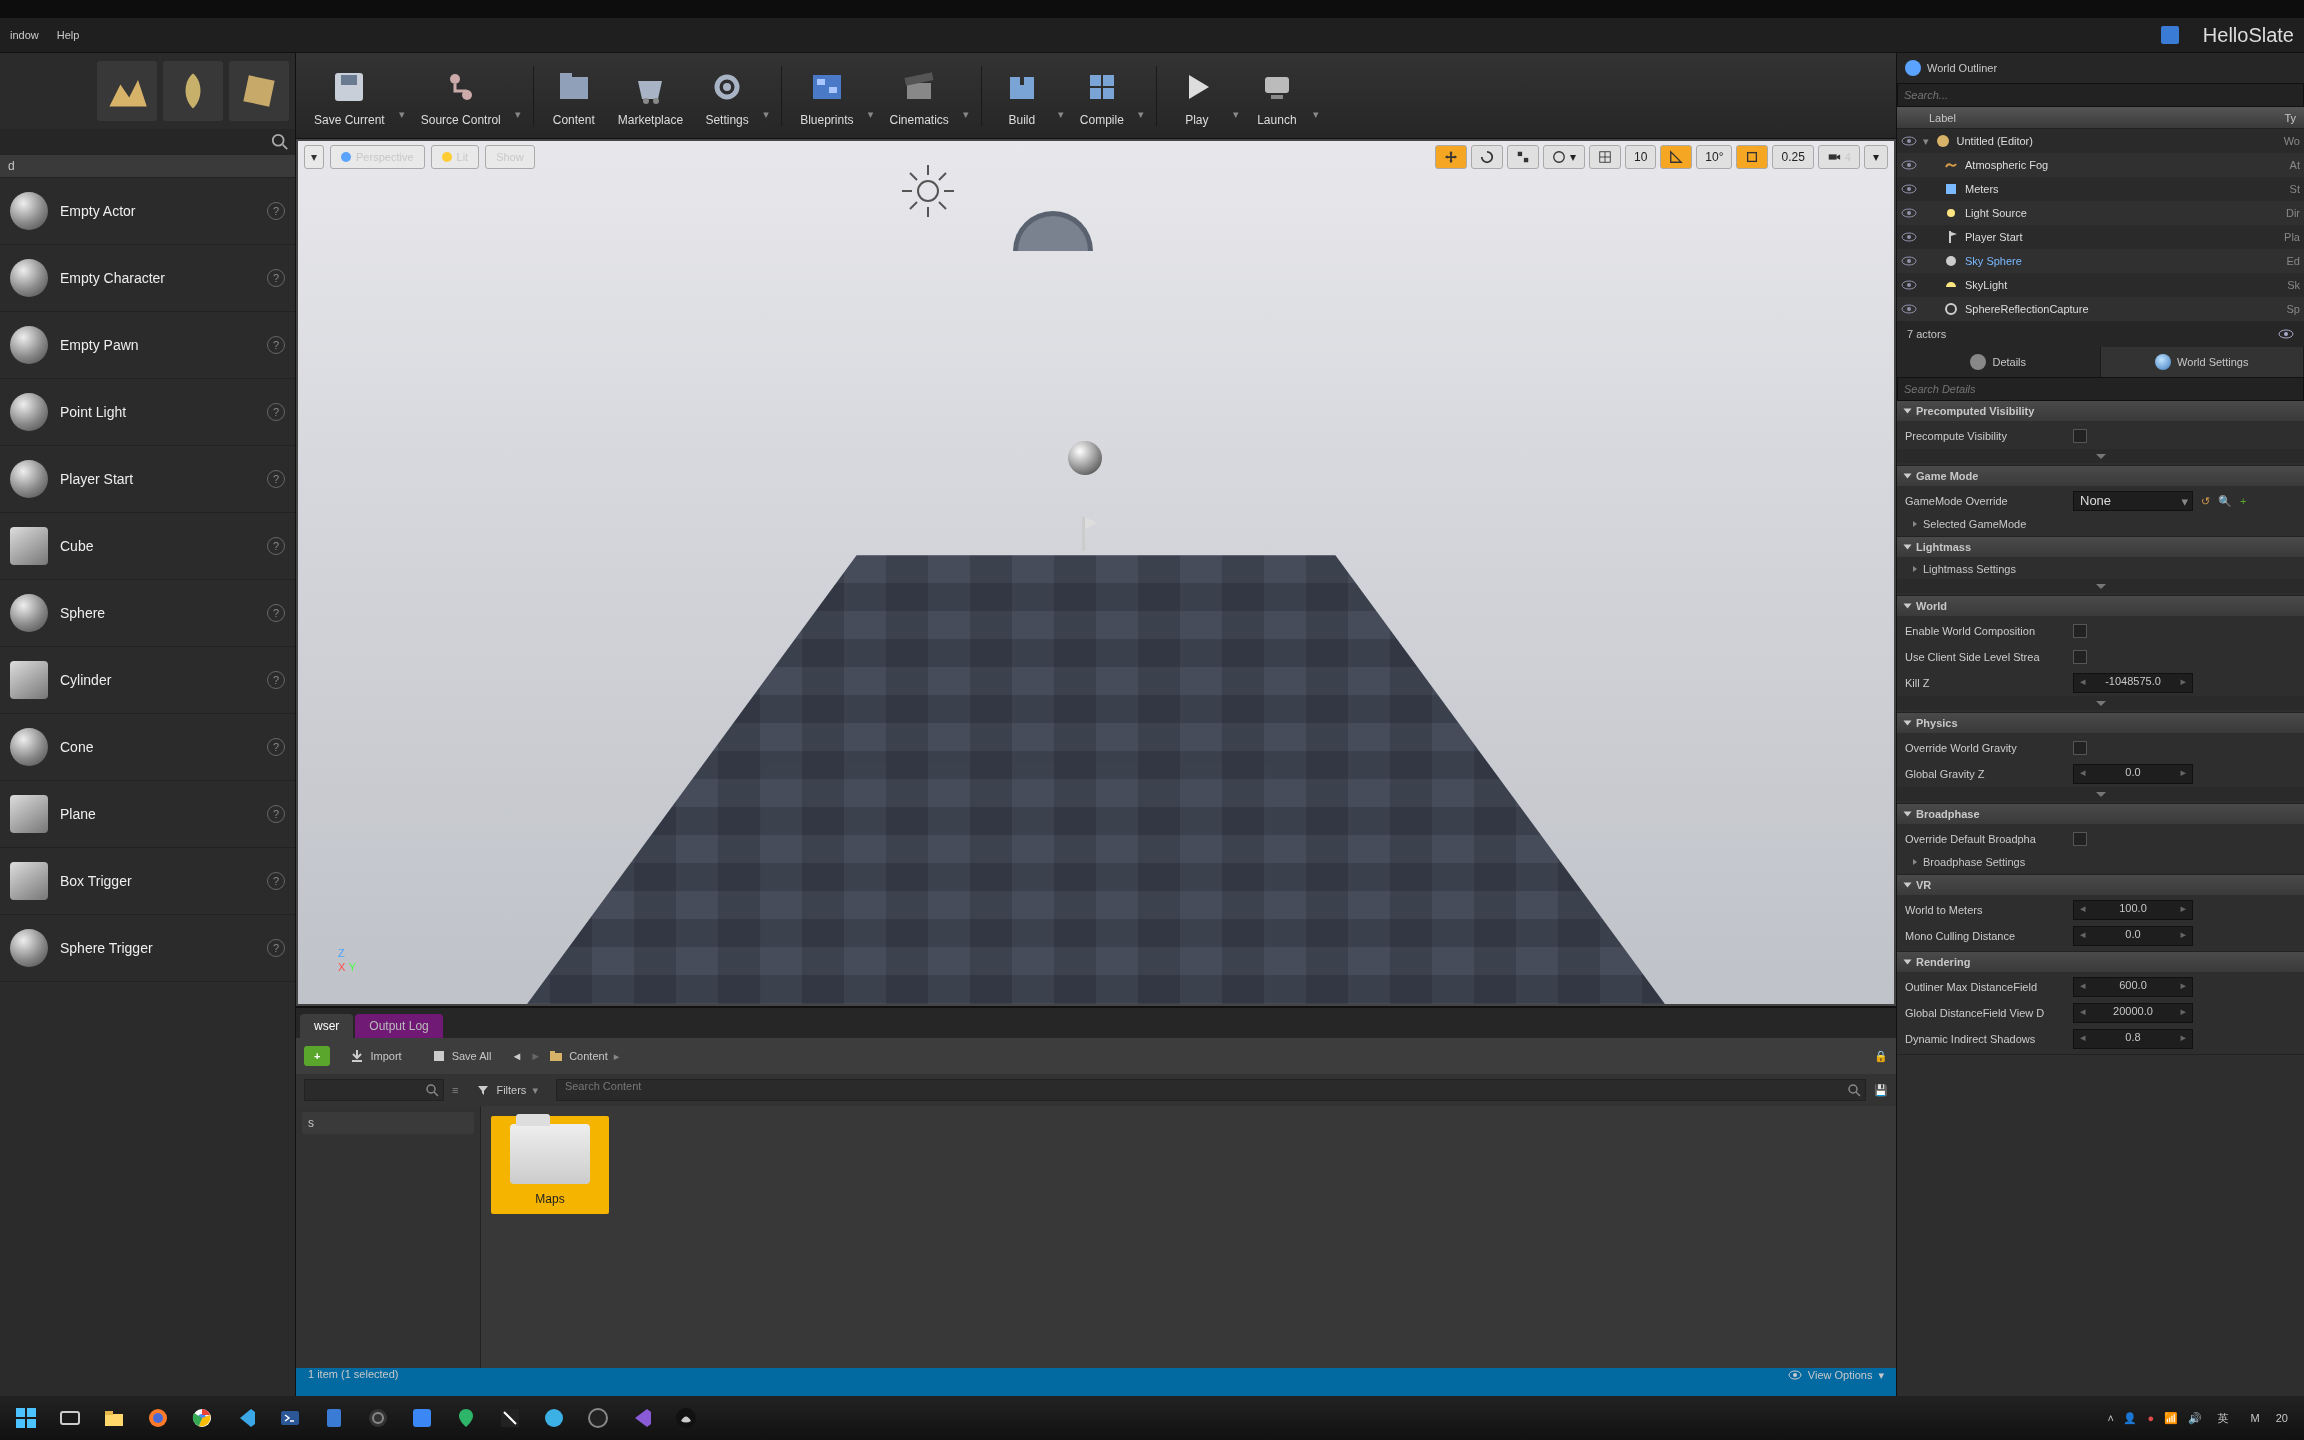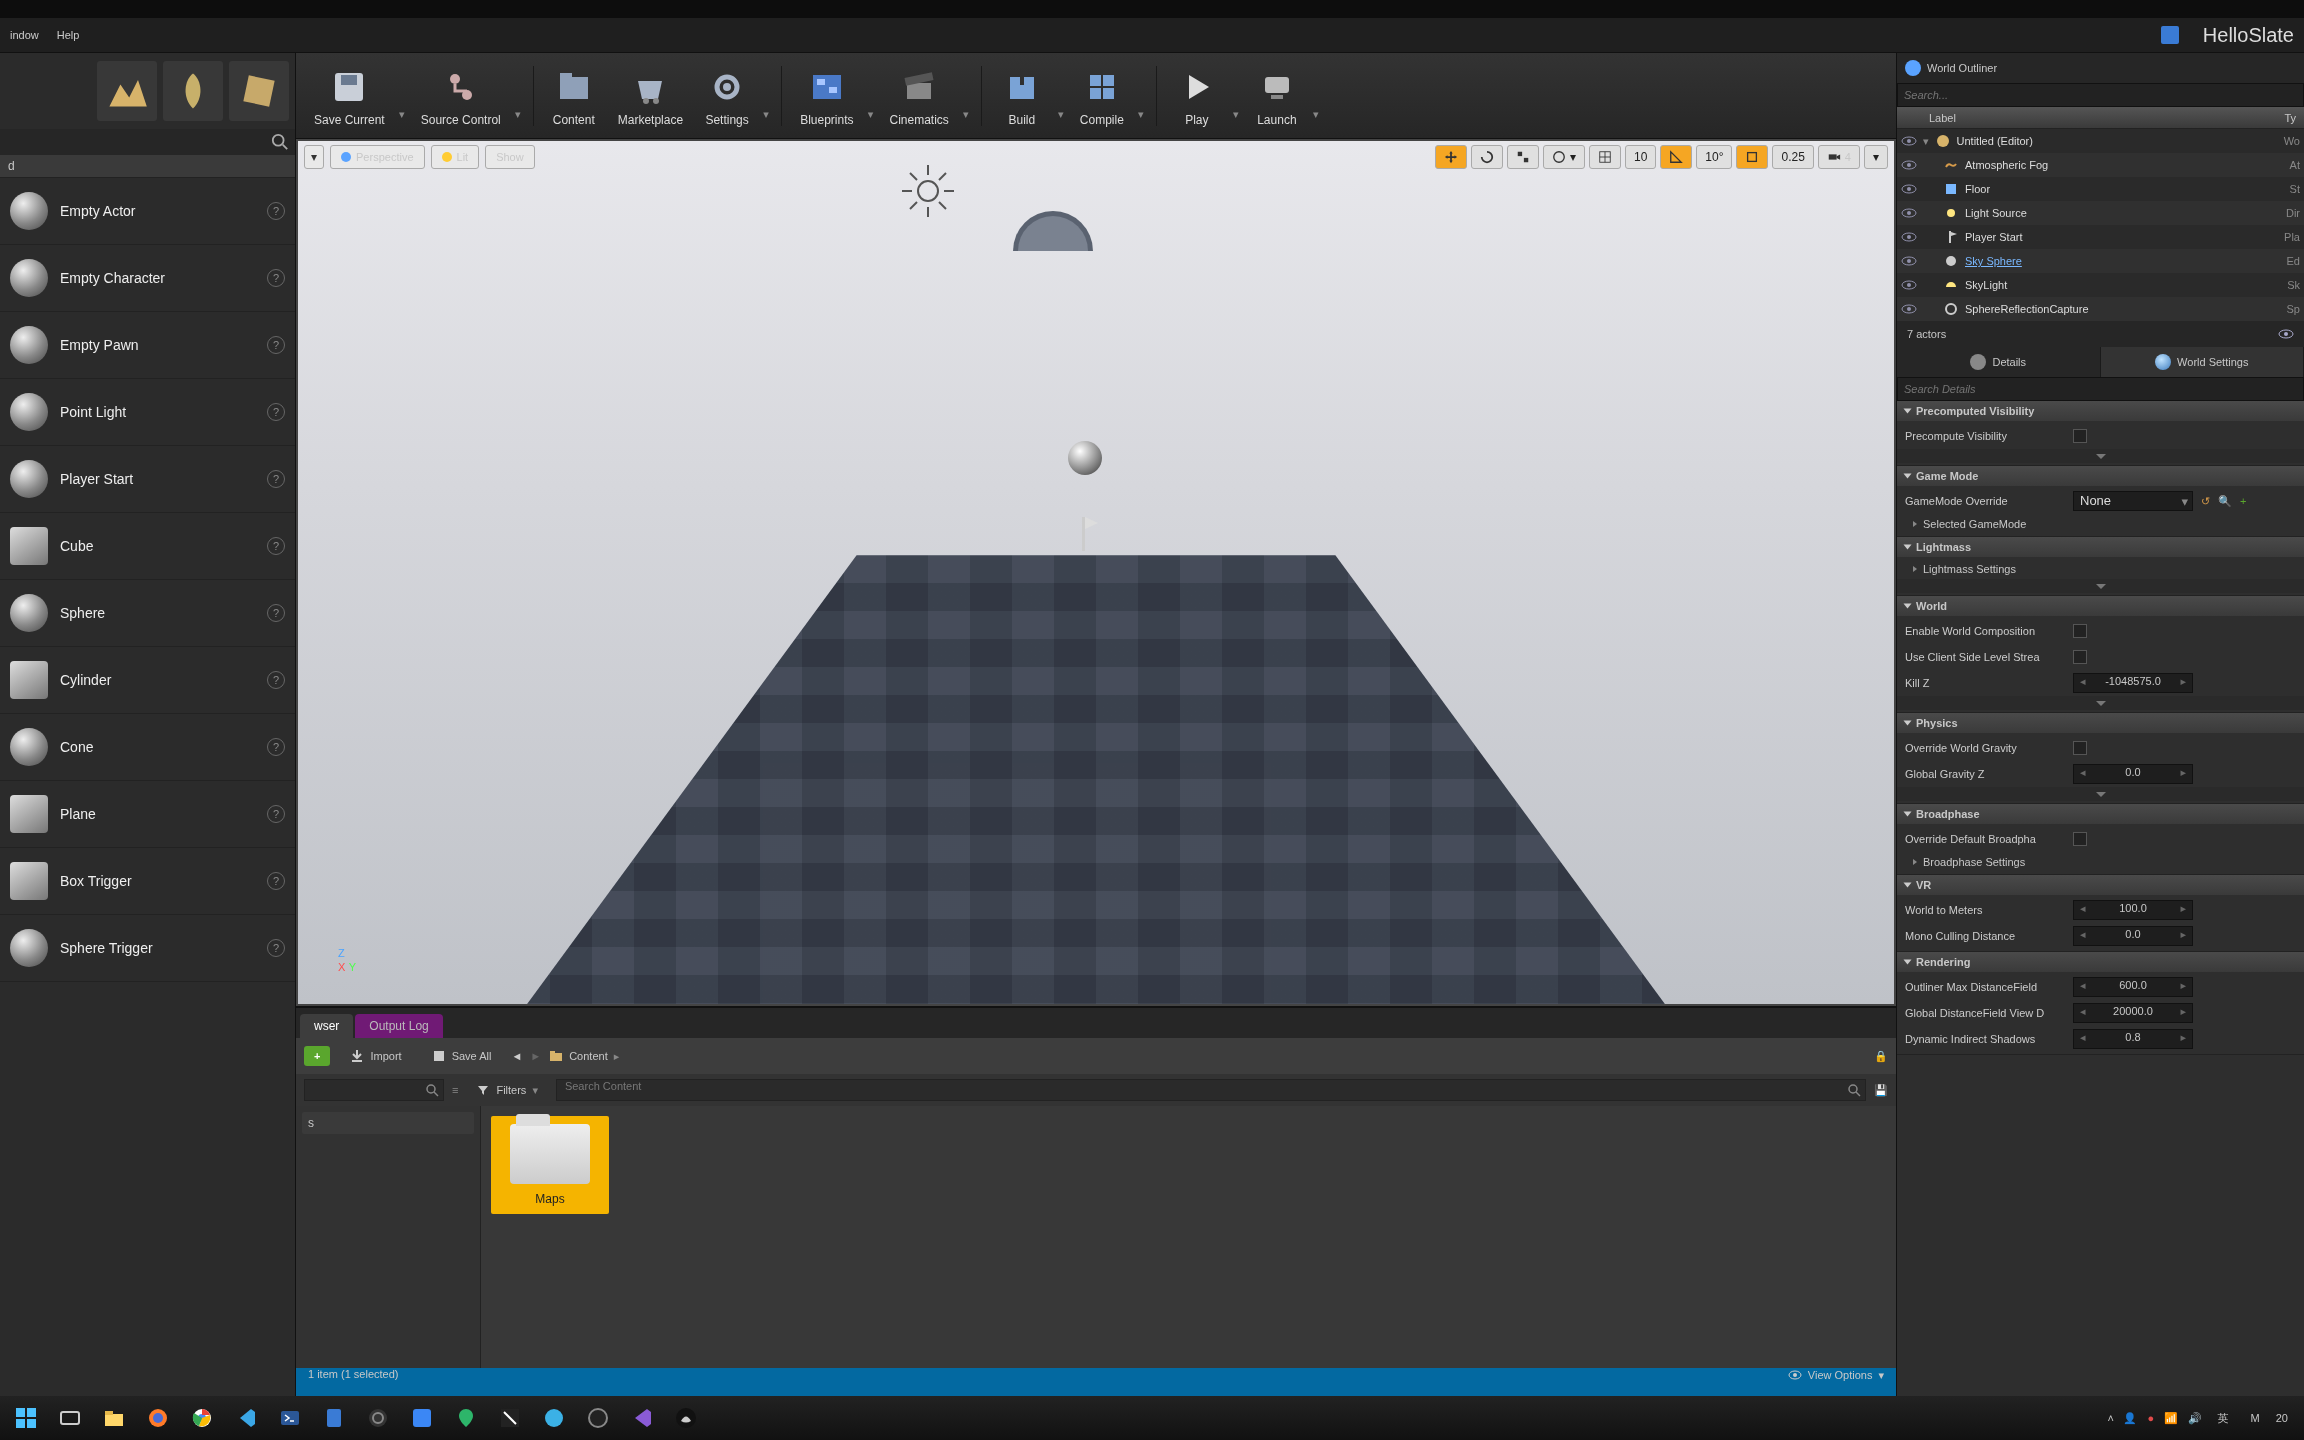--- a/index.html
+++ b/index.html
@@ -105,21 +105,21 @@
 .outliner-head { display:flex; background:linear-gradient(#555,#3a3a3a); height:22px; align-items:center; padding:0 8px; font-size:11px; gap:8px; border-bottom:1px solid #222;}
 .outliner-head .col-label{flex:1;}
 .outliner-rows { background:#2a2a2a;}
 .orow { display:flex; align-items:center; height:24px; padding:0 4px; gap:6px; font-size:12px;}
 .orow:nth-child(even){background:#303030;}
 .orow .eye{width:16px;height:16px;opacity:.8;}
 .orow .indent{width:14px;}
 .orow .oicon{width:16px;height:16px;}
 .orow .olabel{flex:1; color:#ddd;}
 .orow .otype{color:#888;font-size:11px;}
-.orow.link .olabel{color:#7ab8ff;text-decoration:underline;}
+.orow.link .olabel{color:#7ab8ff;}
 .outliner-foot{height:26px;background:#262626;display:flex;align-items:center;padding:0 10px;font-size:12px;}
 .outliner-foot .sp{flex:1;}
 
 .details-tabs{height:30px;background:#262626;display:flex;}
 .details-tabs .dtab{flex:1;display:flex;align-items:center;justify-content:center;gap:6px;border-right:1px solid #1a1a1a;}
 .details-tabs .dtab.active{background:#333;}
 .details-tabs .dicon{width:16px;height:16px;border-radius:8px;background:#888;}
 .details-tabs .dicon.world{background:radial-gradient(circle at 40% 35%,#bfe3ff,#3d7bbd);}
 .details-body{flex:1;overflow:auto;background:#2e2e2e;}
 .section{border-bottom:1px solid #222;}
@@ -598,21 +598,21 @@
             </div>
           <div class="orow">
               <svg class="eye" viewBox="0 0 16 16">
                 <ellipse cx="8" cy="8" rx="7" ry="4" fill="none" stroke="#aac"></ellipse>
                 <circle cx="8" cy="8" r="2" fill="#aac"></circle>
               </svg>
               <span class="indent"></span>
               <svg class="oicon" viewBox="0 0 16 16">
                 <rect x="3" y="3" width="10" height="10" fill="#7ab8ff"></rect>
               </svg>
-              <span class="olabel">Floor</span>
+              <span class="olabel">Meters</span>
               <span class="otype">St</span>
             </div>
           <div class="orow">
               <svg class="eye" viewBox="0 0 16 16">
                 <ellipse cx="8" cy="8" rx="7" ry="4" fill="none" stroke="#aac"></ellipse>
                 <circle cx="8" cy="8" r="2" fill="#aac"></circle>
               </svg>
               <span class="indent"></span>
               <svg class="oicon" viewBox="0 0 16 16">
                 <circle cx="8" cy="8" r="4" fill="#ffe680"></circle>

